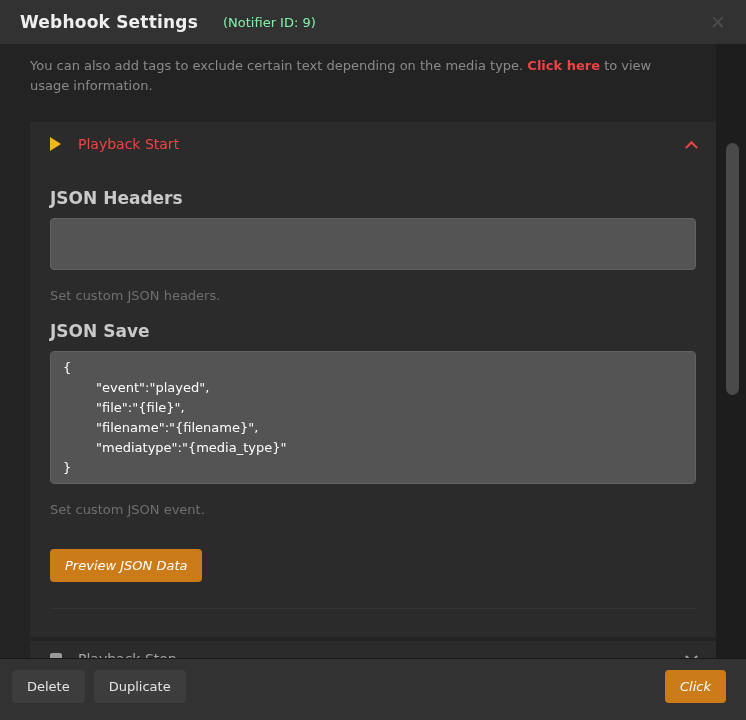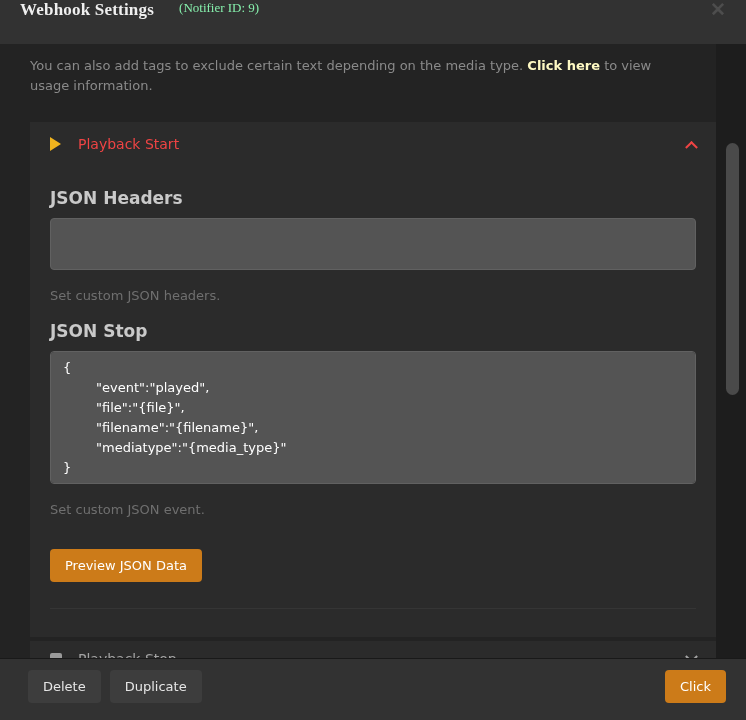--- a/index.html
+++ b/index.html
@@ -12,23 +12,22 @@
   }
   .modal {
     width: 746px; height: 720px;
     display: flex; flex-direction: column;
     background: #232323;
   }
   
   .modal-header {
     height: 44px; flex: 0 0 44px;
     background: #323232;
-    display: flex; 
+    display: flex; align-items: center;
     padding: 0 20px;
-    font-family: Liberation Serif, serif;
   }
   .modal-title {
     font-size: 17px; font-weight: 700; color: #efefef;
     letter-spacing: .2px;
   }
   .modal-subtitle {
     font-size: 13px; color: #86efac; margin-left: 25px; font-weight: 400;
   }
   .close-btn {
     margin-left: auto;
@@ -40,21 +39,21 @@
     flex: 1 1 auto;
     position: relative;
     background: #232323;
     padding: 12px 30px 0 30px;
     overflow: hidden;
   }
   .intro {
     font-size: 13px; line-height: 20px; color: #8a8a8a;
     margin-top: 0; width: 650px;
   }
-  .intro .link { color: #fef9c3; font-weight: 700; cursor: pointer; }
+  .intro .link { color: #ef4444; font-weight: 700; cursor: pointer; }
   
   .panel-group { margin-top: 26px; }
   .panel { background: #2b2b2b; }
   .panel + .panel { margin-top: 4px; }
   .panel-heading {
     display: flex; align-items: center;
     padding: 0 20px; cursor: pointer;
   }
   .panel-heading.expanded { height: 44px; color: #ef4444; }
   .panel-heading.collapsed { height: 36px; color: #a3a3a3; }
@@ -97,42 +96,42 @@
   textarea.small { height: 52px; }
   textarea.large { height: 133px; }
   .help-text { font-size: 13px; color: #6f6f6f; margin: 18px 0 18px 0; }
   .btn {
     display: inline-block;
     border: none; border-radius: 4px;
     font-family: inherit; font-size: 13px;
     padding: 9px 15px;
     cursor: pointer;
   }
-  .btn-orange { background: #cc7b19; color: #ffffff; }
+  .btn-orange { background: #cc7b19; color: #ffffff; font-style: italic; }
   .btn-dark { background: #3d3d3d; color: #e6e6e6; }
   .preview-btn { margin-top: 14px; }
   .panel-divider { border: none; border-top: 1px solid rgba(255,255,255,0.05); margin: 26px 0 0 0; }
   
   .scroll-gutter {
     position: absolute; top: 0; right: 0; bottom: 0; width: 30px;
     background: #1d1d1d;
   }
   .scroll-thumb {
     position: absolute; left: 10px; top: 99px;
     width: 13px; height: 252px;
     background: #4a4a4a; border-radius: 7px;
     cursor: pointer;
   }
   
   .modal-footer {
     flex: 0 0 62px; height: 62px;
     background: #323232;
     border-top: 1px solid #191919;
     display: flex; align-items: center;
-    padding: 0 20px 6px 28px;
+    padding: 0 20px 6px 12px;
   }
   .modal-footer .btn + .btn { margin-left: 9px; }
   .spacer { flex: 1; }
 </style>
 </head>
 <body>
 
 <div class="modal">
 
   <div class="modal-header">
@@ -154,21 +153,21 @@
             </span>
           <span class="panel-label">Playback Start</span>
           <span class="chevron up"></span>
         </div>
         <div class="panel-body">
 
           <div class="field-label">JSON Headers</div>
           <textarea class="small" style=""></textarea>
           <div class="help-text">Set custom JSON headers.</div>
 
-          <div class="field-label">JSON Stop</div>
+          <div class="field-label">JSON Save</div>
           <textarea class="large" style="">{
         "event":"played",
         "file":"{file}",
         "filename":"{filename}",
         "mediatype":"{media_type}"
 }</textarea>
           <div class="help-text">Set custom JSON event.</div>
 
           <button class="btn btn-orange preview-btn">Preview JSON Data</button>
 

